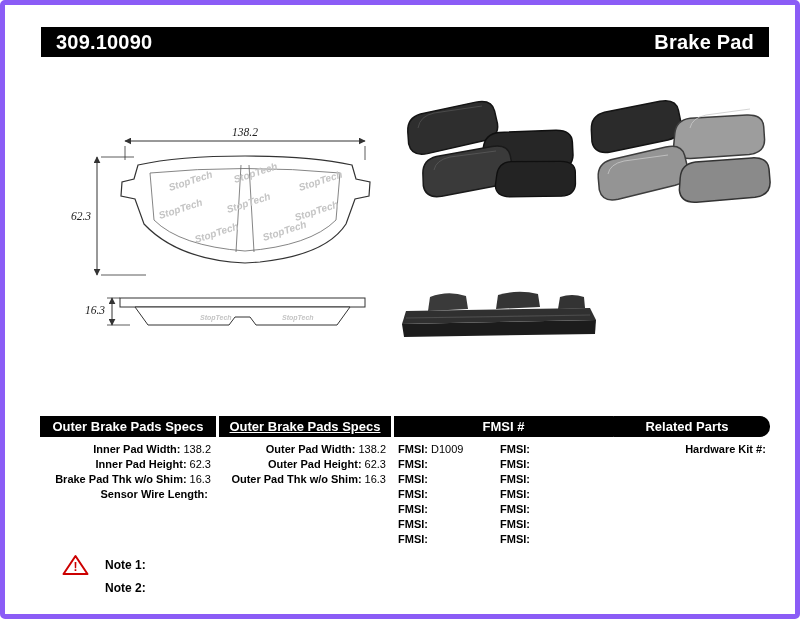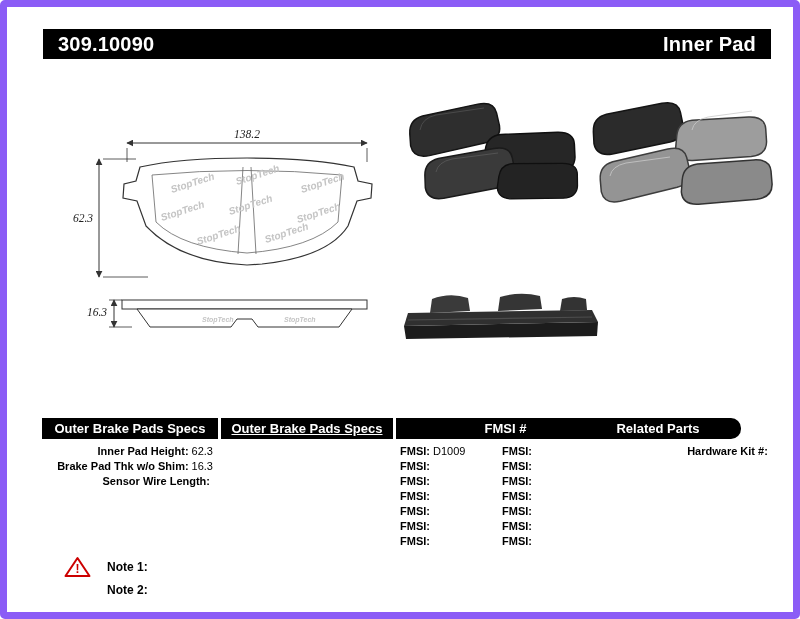--- a/index.html
+++ b/index.html
@@ -1,19 +1,19 @@
 <!DOCTYPE html>
 <html><head>
 <meta charset="utf-8">
 <style>
   html,body{margin:0;padding:0;background:#fff;}
   .page{
     position:relative;width:800px;height:619px;background:#fff;
     font-family:"Liberation Sans",sans-serif;color:#000;
-    border:7px solid #8b5cf6;border-radius:5px;overflow:hidden;box-sizing:border-box;
+    border:5px solid #8b5cf6;border-radius:5px;overflow:hidden;box-sizing:border-box;
   }
   
   .header-bar{
     position:absolute;left:36px;top:22px;width:728px;height:30px;background:#000;
     color:#fff;display:flex;justify-content:space-between;align-items:center;
     padding:0 15px;box-sizing:border-box;
   }
   .header-bar .pn,.header-bar .pt{font-size:20px;font-weight:bold;letter-spacing:.2px;}
   
   .drawing{position:absolute;left:55px;top:118px;}
@@ -22,21 +22,21 @@
   .wm{font-family:"Liberation Sans",sans-serif;font-size:10px;font-weight:bold;font-style:italic;fill:#c4c4c4;}
   .wm-sm{font-family:"Liberation Sans",sans-serif;font-size:7px;font-weight:bold;font-style:italic;fill:#c4c4c4;}
   
   .col-header{
     position:absolute;top:411px;height:21px;background:#000;color:#fff;
     font-size:13px;font-weight:bold;display:flex;align-items:center;justify-content:center;
   }
   #h-inner{left:35px;width:176px;}
   #h-outer{left:214px;width:172px;text-decoration:underline;}
   #h-fmsi{left:389px;width:219px;}
-  #h-related{left:568px;width:166px;border-radius:10px;}
+  #h-related{left:599px;width:166px;border-radius:10px;}
   
   .spec-col{position:absolute;top:437px;font-size:11px;line-height:15px;}
   #c-inner{left:35px;width:171px;text-align:right;}
   #c-outer{left:214px;width:167px;text-align:right;}
   #c-fmsi-l{left:393px;width:98px;text-align:left;}
   #c-fmsi-r{left:495px;width:98px;text-align:left;}
   #c-related{left:604px;width:160px;text-align:center;padding-left:38px;}
   .spec-row{white-space:nowrap;}
   .lbl{font-weight:bold;}
   .val{margin-left:3px;}
@@ -46,21 +46,21 @@
   .warn{width:27px;height:22px;display:inline-flex;align-items:center;}
   .note-label{font-size:12px;font-weight:bold;margin-left:9px;padding-left:7px;}
 </style>
 </head>
 <body>
 
 <div class="page">
 
   <div class="header-bar">
     <span class="pn">309.10090</span>
-    <span class="pt">Inner Pad</span>
+    <span class="pt">Brake Pad</span>
   </div>
 
   <svg class="drawing" width="330" height="235" viewBox="0 0 330 235">
     <defs>
       <marker id="arr" viewBox="0 0 10 10" refX="9" refY="5" markerWidth="7" markerHeight="7" orient="auto-start-reverse">
         <path d="M0,0 L10,5 L0,10 z" fill="#333"></path>
       </marker>
     </defs>
 
     <g>
@@ -139,25 +139,31 @@
       <line x1="16" y1="228" x2="200" y2="225" stroke="#4d4d4d" stroke-width="1.2"></line>
     </g>
   </svg>
 
   <div class="col-header" id="h-inner">Outer Brake Pads Specs</div>
   <div class="col-header" id="h-outer">Outer Brake Pads Specs</div>
   <div class="col-header" id="h-fmsi">FMSI #</div>
   <div class="col-header" id="h-related">Related Parts</div>
 
   <div class="spec-col" id="c-inner">
+    <div class="spec-row"><span class="lbl">Inner Pad Width:</span><span class="val">138.2</span></div>
     <div class="spec-row"><span class="lbl">Inner Pad Height:</span><span class="val">62.3</span></div>
     <div class="spec-row"><span class="lbl">Brake Pad Thk w/o Shim:</span><span class="val">16.3</span></div>
     <div class="spec-row"><span class="lbl">Sensor Wire Length:</span><span class="val"></span></div>
   </div>
 
+  <div class="spec-col" id="c-outer">
+    <div class="spec-row"><span class="lbl">Outer Pad Width:</span><span class="val">138.2</span></div>
+    <div class="spec-row"><span class="lbl">Outer Pad Height:</span><span class="val">62.3</span></div>
+    <div class="spec-row"><span class="lbl">Outer Pad Thk w/o Shim:</span><span class="val">16.3</span></div>
+  </div>
 
   <div class="spec-col" id="c-fmsi-l">
     <div class="spec-row"><span class="lbl">FMSI:</span><span class="val">D1009</span></div>
     <div class="spec-row"><span class="lbl">FMSI:</span><span class="val"></span></div>
     <div class="spec-row"><span class="lbl">FMSI:</span><span class="val"></span></div>
     <div class="spec-row"><span class="lbl">FMSI:</span><span class="val"></span></div>
     <div class="spec-row"><span class="lbl">FMSI:</span><span class="val"></span></div>
     <div class="spec-row"><span class="lbl">FMSI:</span><span class="val"></span></div>
     <div class="spec-row"><span class="lbl">FMSI:</span><span class="val"></span></div>
   </div>

